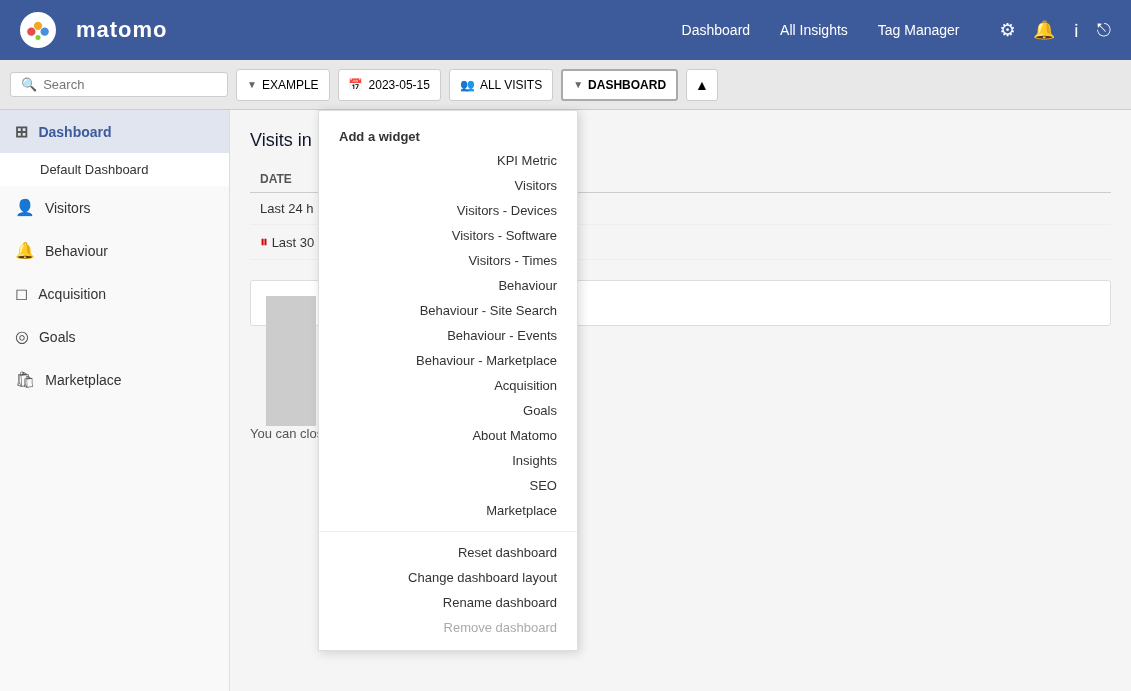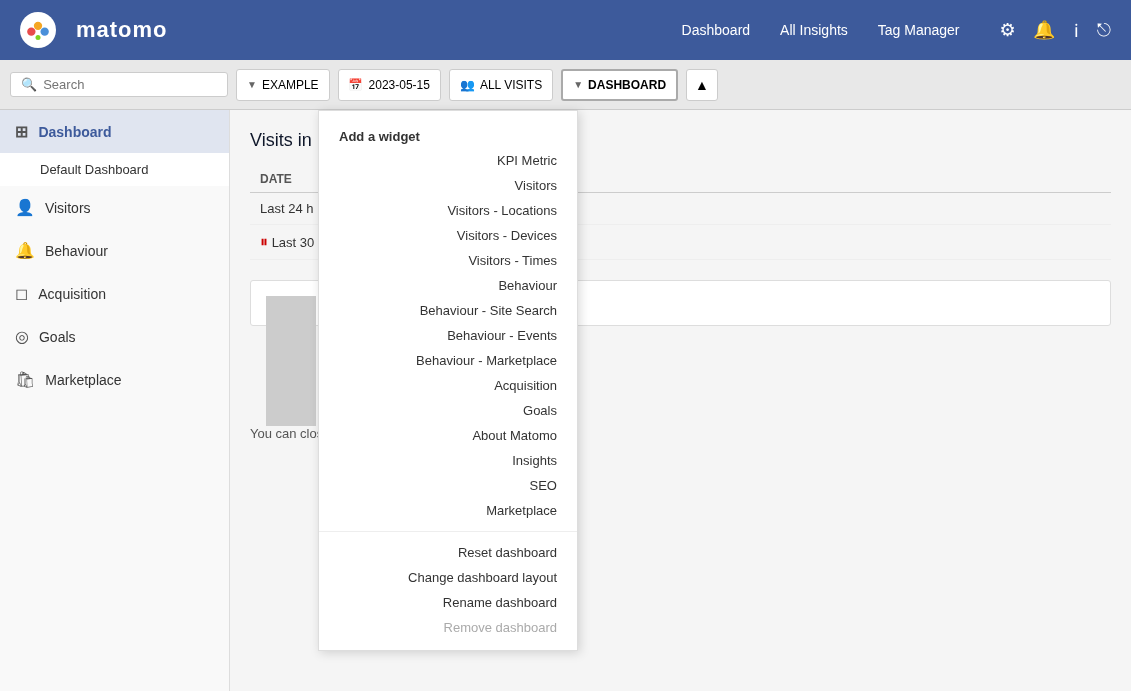--- a/index.html
+++ b/index.html
@@ -354,22 +354,22 @@
       <div class="welcome-thumb"></div>
       <div class="view-link">View all Mat</div>
     </div>
     <div class="bottom-text">You can close this widget by clicking on</div>
   </div>
 
   <div class="dropdown-overlay">
     <div class="dropdown-section-title">Add a widget</div>
     <div class="dropdown-item">KPI Metric</div>
     <div class="dropdown-item">Visitors</div>
-    <div class="dropdown-item">Visitors - Locations</div>
     <div class="dropdown-item">Visitors - Devices</div>
+    <div class="dropdown-item">Visitors - Software</div>
     <div class="dropdown-item">Visitors - Times</div>
     <div class="dropdown-item">Behaviour</div>
     <div class="dropdown-item">Behaviour - Site Search</div>
     <div class="dropdown-item">Behaviour - Events</div>
     <div class="dropdown-item">Behaviour - Marketplace</div>
     <div class="dropdown-item">Acquisition</div>
     <div class="dropdown-item">Goals</div>
     <div class="dropdown-item">About Matomo</div>
     <div class="dropdown-item">Insights</div>
     <div class="dropdown-item">SEO</div>

